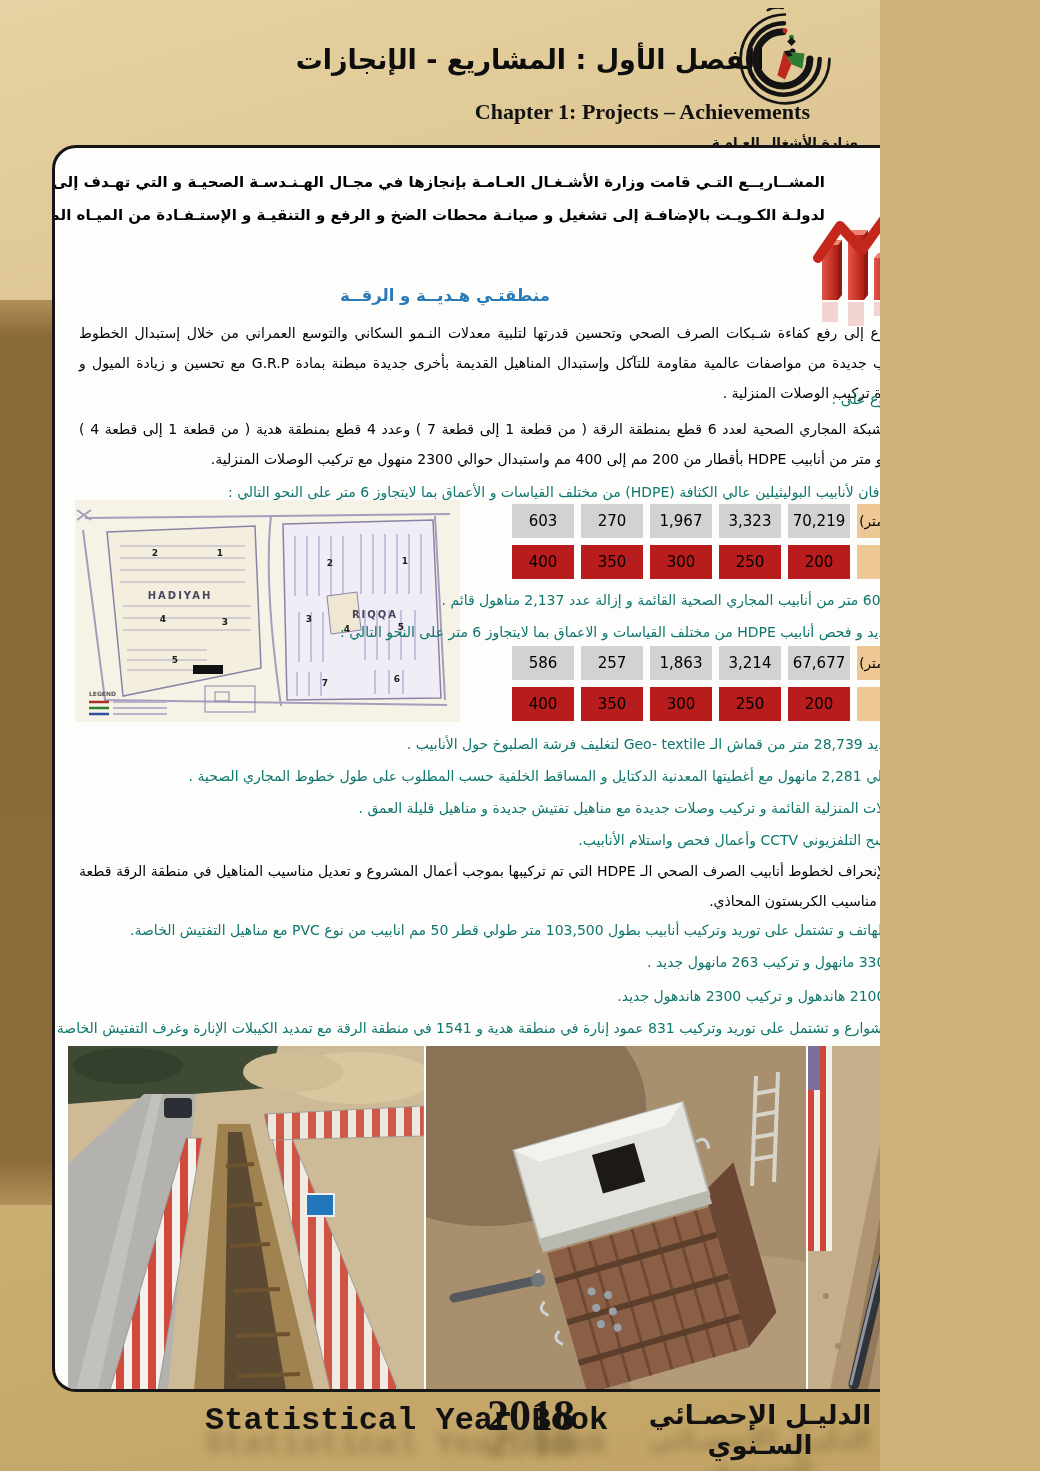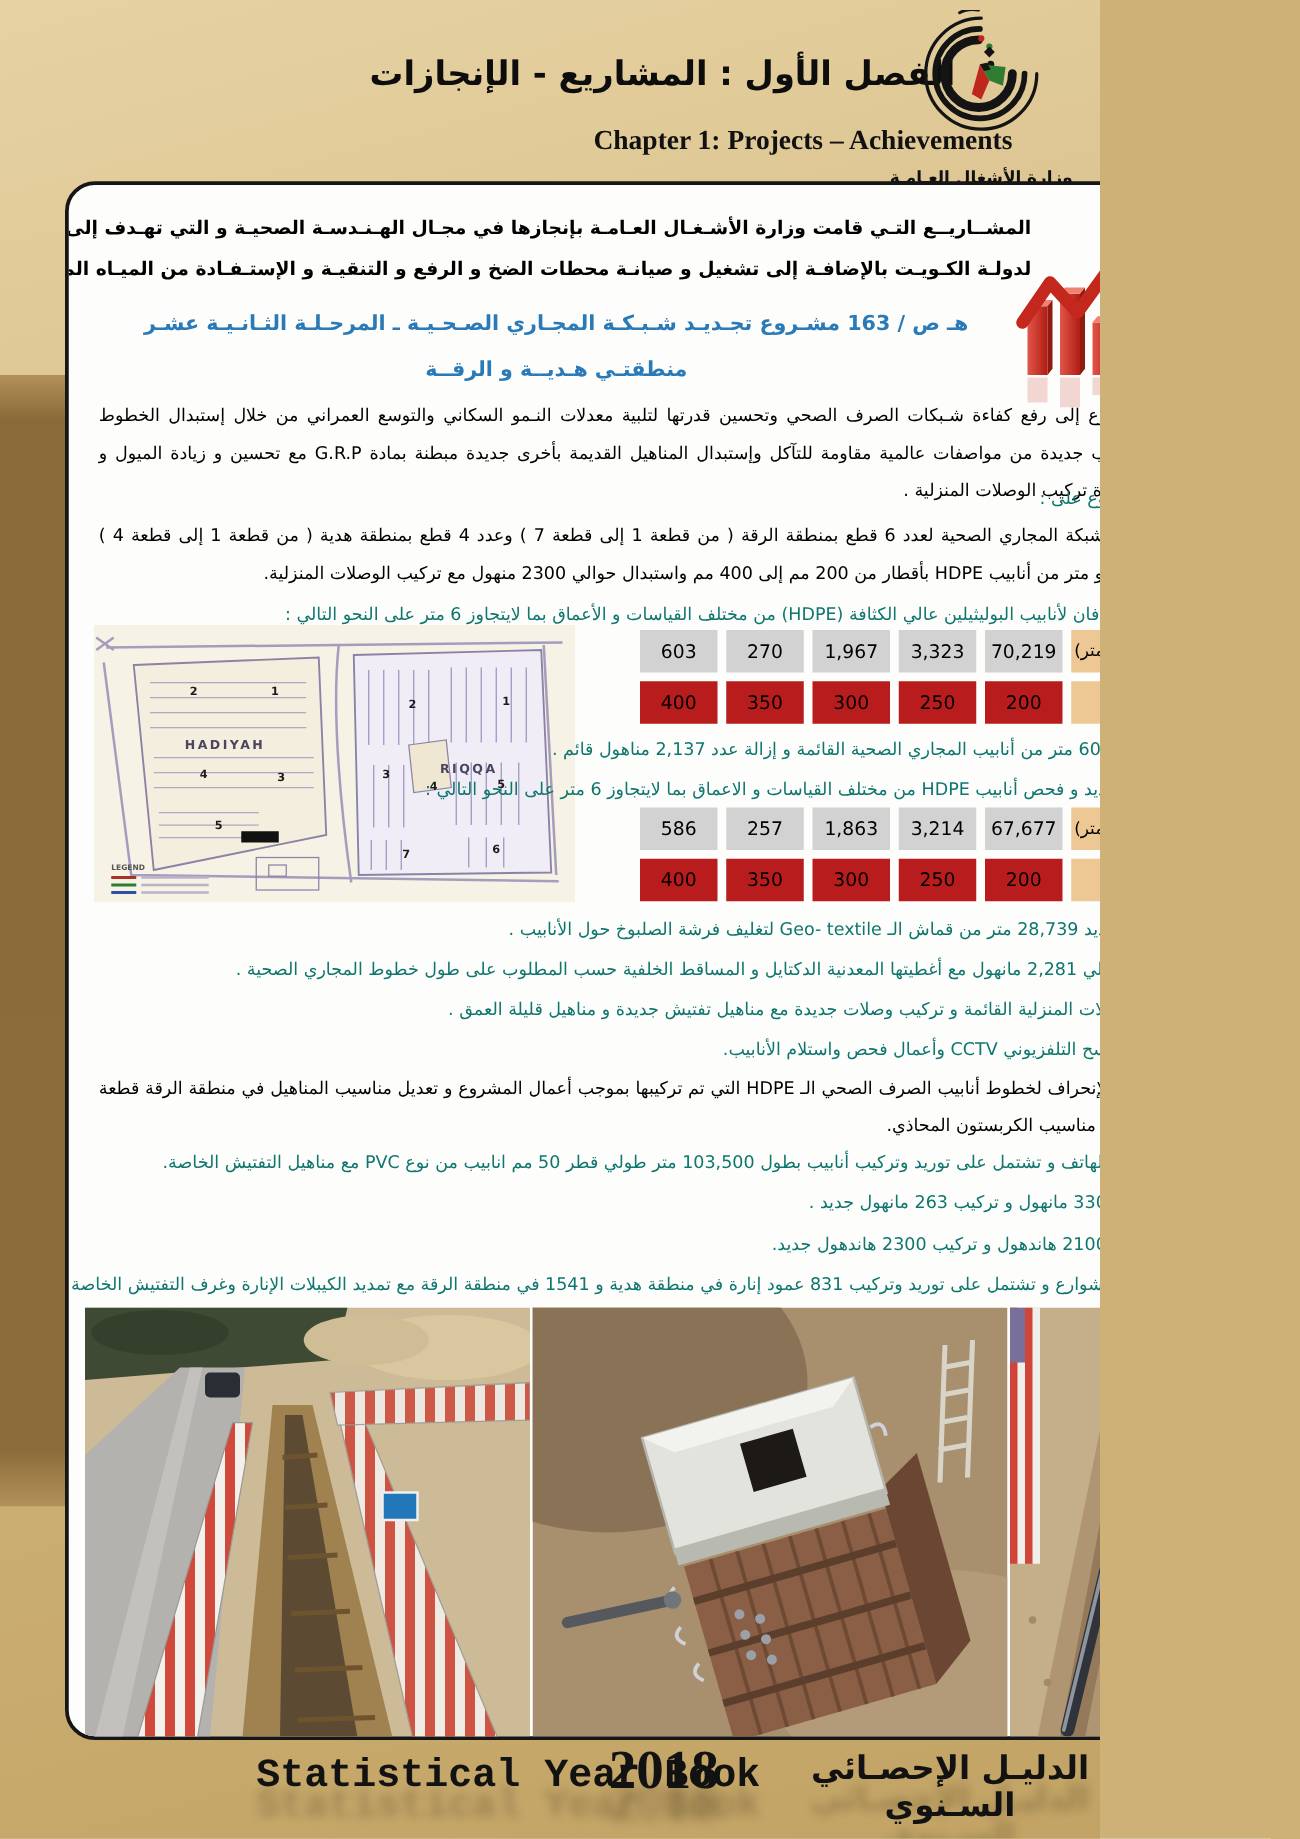--- a/index.html
+++ b/index.html
@@ -82,21 +82,20 @@
       <path d="M49 40 L52 45 L57 44 L54 39 Z" fill="#141414"></path>
     </svg>
     <div class="ar">وزارة الأشغال العـامـة</div>
     <div class="en">MINISTRY OF PUBLIC WORKS</div>
   </div>
 
   <div class="panel">
 
     <div class="intro-line" style="top:25px">المشــاريــع التـي قامت وزارة الأشـغـال العـامـة بإنجازها في مجـال الهـنـدسـة الصحيـة و التي تهـدف إلى تطـوير البنـيـة التحتيـة</div>
     <div class="intro-line" style="top:58px">لدولـة الكـويـت بالإضافـة إلى تشغيل و صيانـة محطات الضخ و الرفع و التنقيـة و الإستـفـادة من الميـاه المعالجـة :</div>
-    <div class="blue-line" style="top:101px">هـ ص / 163 مشـروع تجـديـد شـبـكـة المجـاري الصـحـيـة ـ المرحـلـة الثـانـيـة عشـر</div>
     <div class="blue-line" style="top:138px">منطقتـي هـديــة و الرقــة</div>
 
     <div class="para" style="top:170px">يهدف المشروع  إلى رفع كفاءة شـبكات الصرف الصحي وتحسين قدرتها لتلبية معدلات النـمو السكاني والتوسع العمراني من خلال إستبدال الخطوط المتآكلة بأنابيب جديدة من مواصفات عالمية مقاومة للتآكل وإستبدال المناهيل القديمة بأخرى جديدة مبطنة بمادة G.R.P مع تحسين و زيادة الميول و الأقطار و إعادة تركيب الوصلات المنزلية .</div>
     <div class="item" style="top:243px">يشمل المشروع على :</div>
     <div class="para" style="top:266px">أعمال تجديد شبكة المجاري الصحية لعدد 6 قطع بمنطقة الرقة ( من قطعة 1 إلى قطعة 7 ) وعدد 4 قطع بمنطقة هدية ( من قطعة 1 إلى قطعة 4 ) حوالي 74 كيلو متر من أنابيب HDPE بأقطار من 200 مم إلى 400 مم واستبدال حوالي 2300 منهول مع تركيب الوصلات المنزلية.</div>
     <div class="item" style="top:336px">1- الحفر و الدفان لأنابيب البوليثيلين عالي الكثافة (HDPE) من مختلف القياسات و الأعماق بما لايتجاوز 6 متر على النحو التالي :</div>
 
     <svg class="abs" style="left:20px;top:352px" width="385" height="222" viewBox="0 0 385 222">
       <rect width="385" height="222" fill="#f6f2e6"></rect>
       <g stroke="#a59dbd" stroke-width="2" fill="none">

